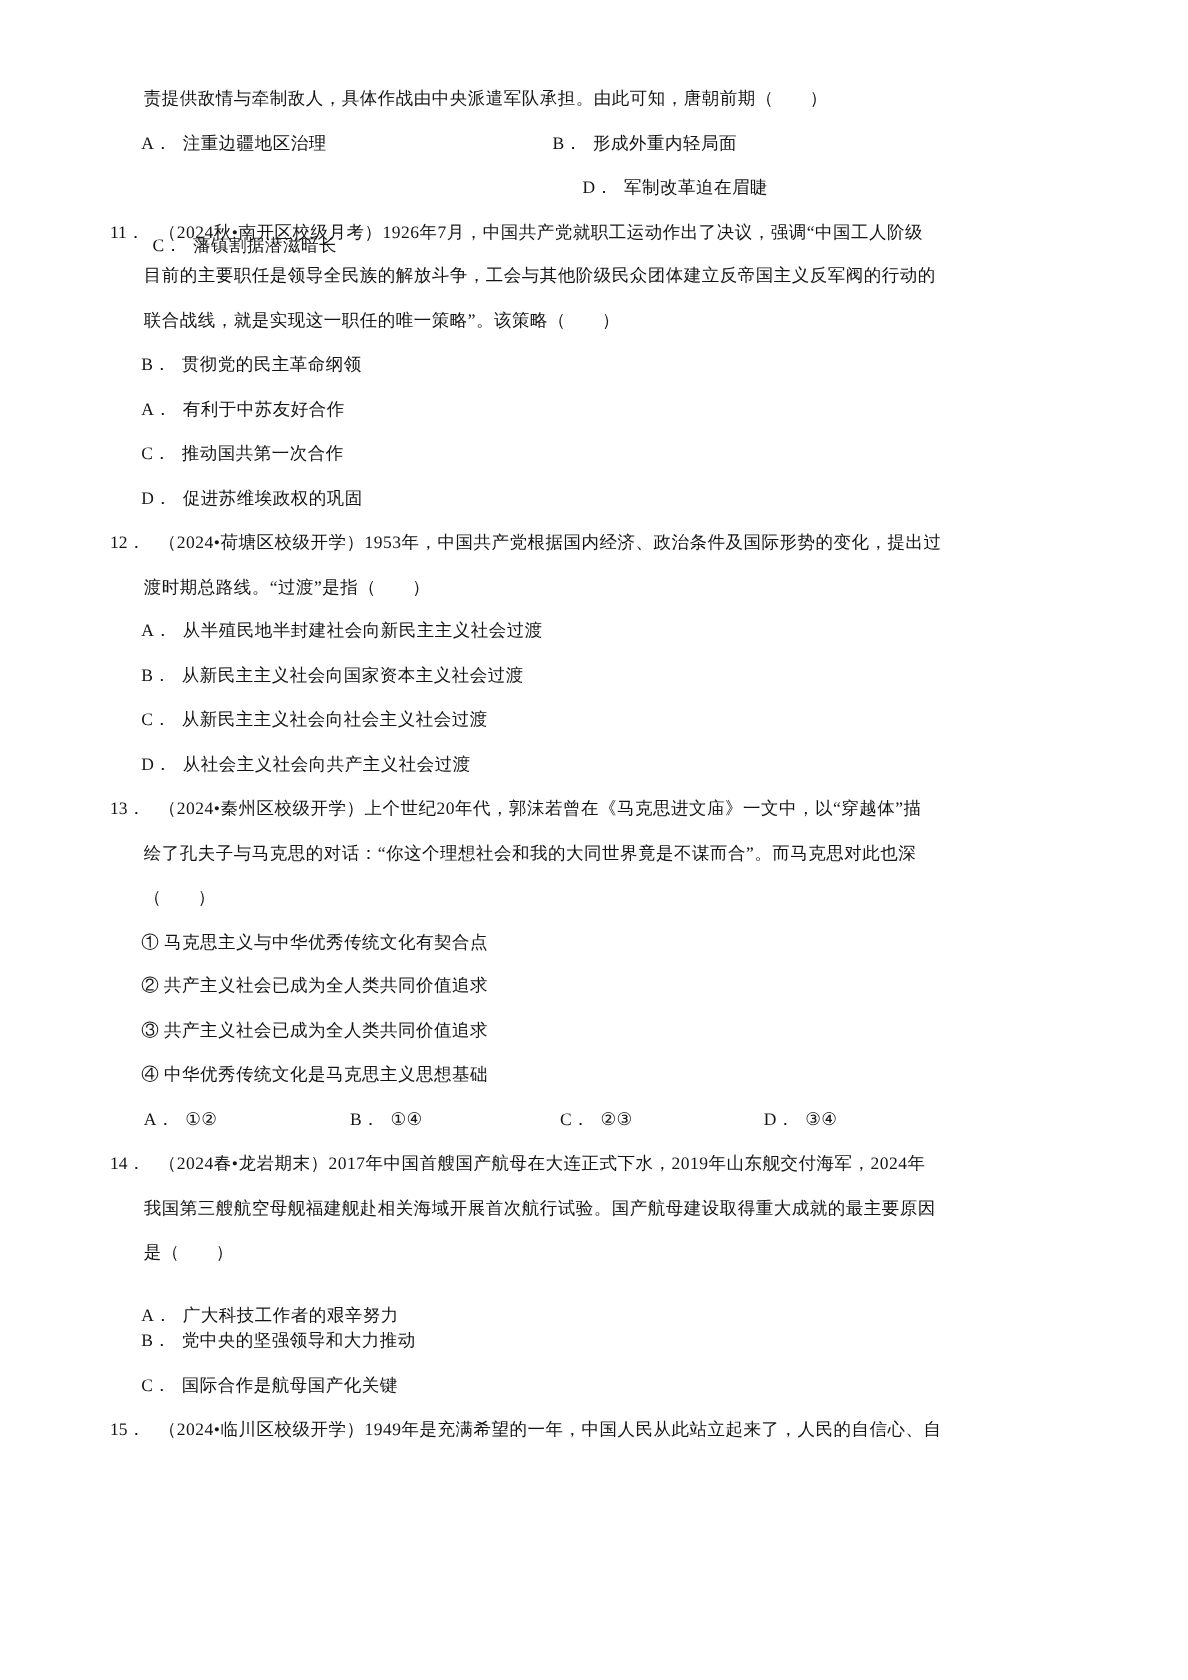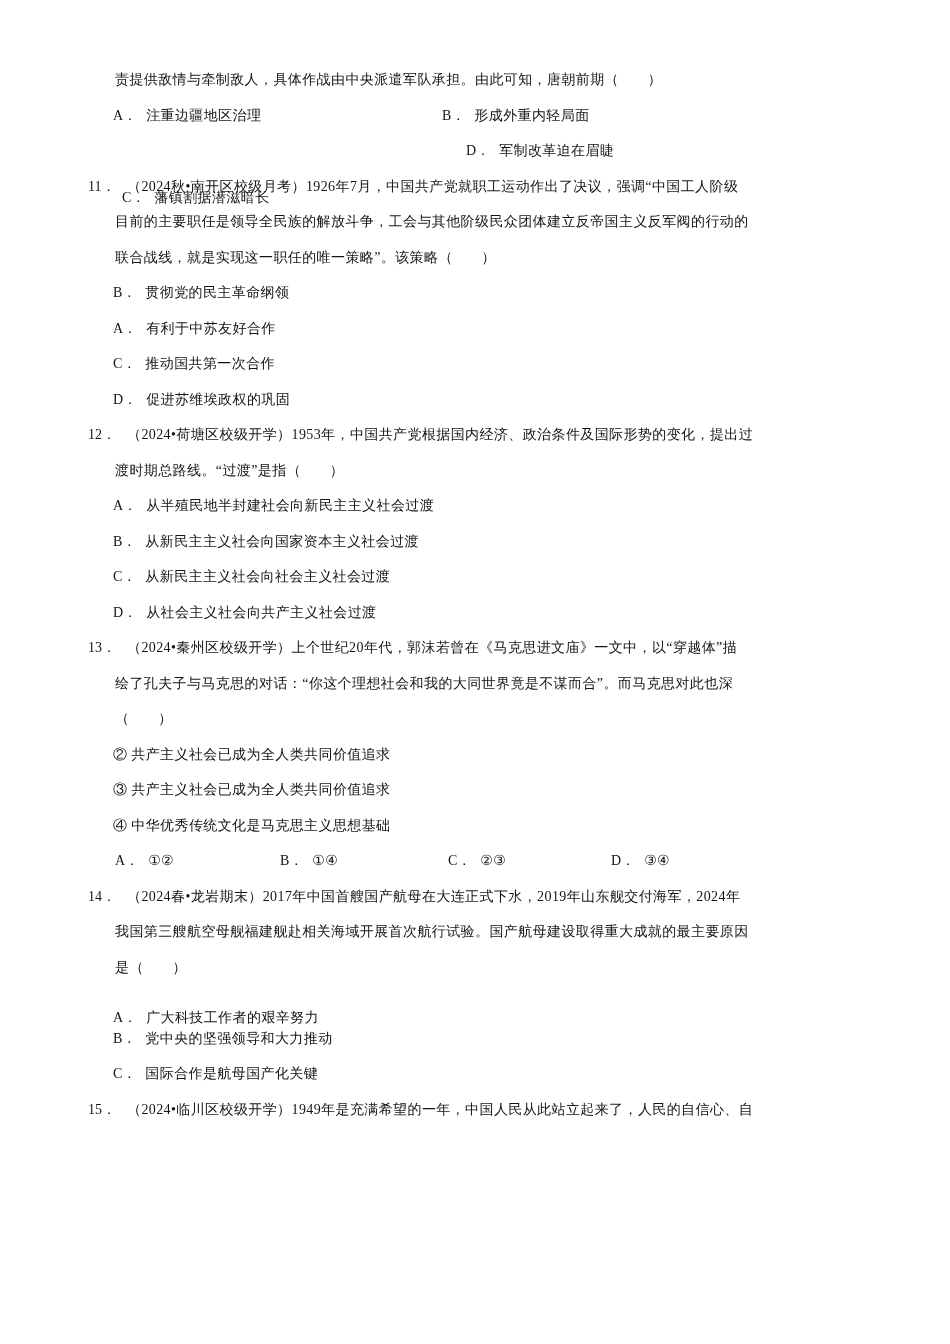--- a/index.html
+++ b/index.html
@@ -48,20 +48,21 @@
     <div class="line"><span class="opt-group" style="left: 113px;"><span class="opt-label">D．</span><span class="opt-text">促进苏维埃政权的巩固</span></span></div>
     <div class="line"><span class="qnum">12．</span><span class="stem-first">（2024•荷塘区校级开学）1953年，中国共产党根据国内经济、政治条件及国际形势的变化，提出过</span></div>
     <div class="line"><span class="cont">渡时期总路线。“过渡”是指（　　）</span></div>
     <div class="line"><span class="opt-group" style="left: 113px;"><span class="opt-label">A．</span><span class="opt-text">从半殖民地半封建社会向新民主主义社会过渡</span></span></div>
     <div class="line"><span class="opt-group" style="left: 113px;"><span class="opt-label">B．</span><span class="opt-text">从新民主主义社会向国家资本主义社会过渡</span></span></div>
     <div class="line"><span class="opt-group" style="left: 113px;"><span class="opt-label">C．</span><span class="opt-text">从新民主主义社会向社会主义社会过渡</span></span></div>
     <div class="line"><span class="opt-group" style="left: 113px;"><span class="opt-label">D．</span><span class="opt-text">从社会主义社会向共产主义社会过渡</span></span></div>
     <div class="line"><span class="qnum">13．</span><span class="stem-first">（2024•秦州区校级开学）上个世纪20年代，郭沫若曾在《马克思进文庙》一文中，以“穿越体”描</span></div>
     <div class="line"><span class="cont">绘了孔夫子与马克思的对话：“你这个理想社会和我的大同世界竟是不谋而合”。而马克思对此也深</span></div>
     <div class="line"><span class="cont">（　　）</span></div>
+    <div class="line"><span class="cont sub">① 马克思主义与中华优秀传统文化有契合点</span></div>
     <div class="line"><span class="cont sub">② 共产主义社会已成为全人类共同价值追求</span></div>
     <div class="line"><span class="cont sub">③ 共产主义社会已成为全人类共同价值追求</span></div>
     <div class="line"><span class="cont sub">④ 中华优秀传统文化是马克思主义思想基础</span></div>
     <div class="line"><span class="opt-group" style="left: 115px;"><span class="opt-label">A．</span><span class="opt-text">①②</span></span><span class="opt-group" style="left: 280px;"><span class="opt-label">B．</span><span class="opt-text">①④</span></span><span class="opt-group" style="left: 448px;"><span class="opt-label">C．</span><span class="opt-text">②③</span></span><span class="opt-group" style="left: 611px;"><span class="opt-label">D．</span><span class="opt-text">③④</span></span></div>
     <div class="line"><span class="qnum">14．</span><span class="stem-first">（2024春•龙岩期末）2017年中国首艘国产航母在大连正式下水，2019年山东舰交付海军，2024年</span></div>
     <div class="line"><span class="cont">我国第三艘航空母舰福建舰赴相关海域开展首次航行试验。国产航母建设取得重大成就的最主要原因</span></div>
     <div class="line"><span class="cont">是（　　）</span></div>
     <div class="line"><span class="opt-group" style="left: 113px; margin-top: 15px;"><span class="opt-label">A．</span><span class="opt-text">广大科技工作者的艰辛努力</span></span></div>
     <div class="line"><span class="opt-group" style="left: 113px; text-align: center;"><span class="opt-label">B．</span><span class="opt-text">党中央的坚强领导和大力推动</span></span></div>
     <div class="line"><span class="opt-group" style="left: 113px; text-align: center;"><span class="opt-label">C．</span><span class="opt-text">国际合作是航母国产化关键</span></span></div>

